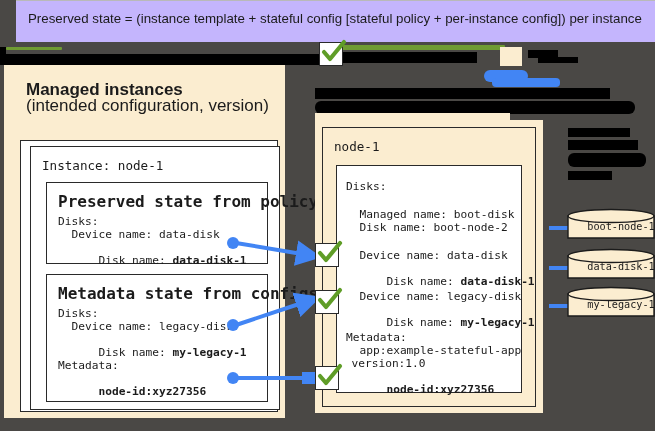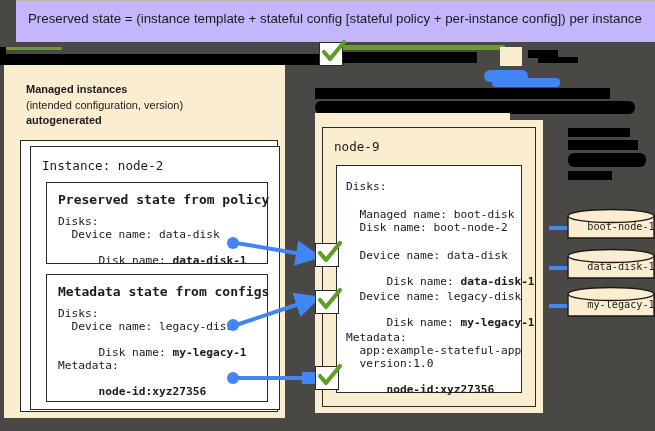--- a/index.html
+++ b/index.html
@@ -38,41 +38,41 @@
     position:absolute;left:315px;top:120px;width:228px;height:293px;
     background:#fbedd0;box-sizing:border-box;
   }
   .panel-right-top{
     position:absolute;left:315px;top:113px;width:195px;height:10px;
     background:#fbedd0;
   }
 
   .panel-title{
     position:absolute;left:26px;top:82px;width:250px;
-    font-size:11px;color:#1b1b1b;line-height:15.5px;
+    font-size:17px;color:#1b1b1b;line-height:15.5px;
   }
   .panel-title .b{font-weight:bold;}
 
   
   .box{position:absolute;box-sizing:border-box;border:1.4px solid #2a2a2a;background:#ffffff;}
 
   .mono{
     font-family:"DejaVu Sans Mono","Liberation Mono",monospace;
     color:#1b1b1b;white-space:pre;
   }
   .mono b{font-weight:bold;}
 
   
   .frame-outer{left:20px;top:140px;width:258px;height:272px;}
   .frame-inner{left:30px;top:146px;width:250px;height:264px;}
   .inst-label{position:absolute;left:42px;top:158px;font-size:12.6px;letter-spacing:0px;}
 
   .ps-policy{left:46px;top:182px;width:222px;height:82px;}
   .ps-configs{left:46px;top:274px;width:222px;height:128px;}
-  .ps-head{position:absolute;font-size:13px;font-weight:bold;}
+  .ps-head{position:absolute;font-size:16px;font-weight:bold;}
   .ps-body{position:absolute;font-size:11.2px;line-height:13.2px;}
 
   
   .node-outer{left:322px;top:127px;width:214px;height:280px;background:#fbedd0;}
   .node-label{position:absolute;left:334px;top:139px;font-size:12.6px;}
   .node-inner{left:336px;top:165px;width:186px;height:228px;}
   .node-body{position:absolute;font-size:11.2px;line-height:13.4px;}
 
   
   .checkbox{
@@ -123,26 +123,25 @@
   <div class="redact" style="left:568px;top:128px;width:62px;height:9px;"></div>
   <div class="redact" style="left:568px;top:140px;width:70px;height:10px;"></div>
   <div class="redact" style="left:568px;top:153px;width:78px;height:14px;border-radius:6px;"></div>
   <div class="redact" style="left:568px;top:171px;width:44px;height:9px;"></div>
 
   <div class="panel-left"></div>
 
   <div class="panel-title">
     <div class="b">Managed instances</div>
     <div>(intended configuration, version)</div>
-    <div class="b">autogenerated</div>
   </div>
 
   <div class="box frame-outer"></div>
   <div class="box frame-inner"></div>
-  <div class="mono inst-label">Instance: node-2</div>
+  <div class="mono inst-label">Instance: node-1</div>
 
   <div class="box ps-policy"></div>
   <div class="mono ps-head" style="left:58px;top:192px;">Preserved state from policy</div>
   <div class="mono ps-body" style="left:58px;top:215px;">Disks:</div>
   <div class="mono ps-body" style="left:58px;top:228px;">  Device name: data-disk</div>
   <div class="mono ps-body" style="left:58px;top:241px;">
     <span>  Disk name: </span><b>data-disk-1</b>
   </div>
 
   <div class="box ps-configs"></div>
@@ -153,40 +152,40 @@
     <span>  Disk name: </span><b>my-legacy-1</b>
   </div>
   <div class="mono ps-body" style="left:58px;top:359px;">Metadata:</div>
   <div class="mono ps-body" style="left:58px;top:372px;">
     <b>  node-id:xyz27356</b>
   </div>
 
   <div class="panel-right-top"></div>
   <div class="panel-right"></div>
   <div class="box node-outer"></div>
-  <div class="mono node-label">node-9</div>
+  <div class="mono node-label">node-1</div>
   <div class="box node-inner"></div>
 
   <div class="mono node-body" style="left:346px;top:180px;">Disks:</div>
   <div class="mono node-body" style="left:346px;top:208px;">  Managed name: boot-disk</div>
   <div class="mono node-body" style="left:346px;top:221px;">  Disk name: boot-node-2</div>
 
   <div class="mono node-body" style="left:346px;top:249px;">  Device name: data-disk</div>
   <div class="mono node-body" style="left:346px;top:262px;">
     <span>  Disk name: </span><b>data-disk-1</b>
   </div>
 
   <div class="mono node-body" style="left:346px;top:290px;">  Device name: legacy-disk</div>
   <div class="mono node-body" style="left:346px;top:303px;">
     <span>  Disk name: </span><b>my-legacy-1</b>
   </div>
 
   <div class="mono node-body" style="left:346px;top:331px;">Metadata:</div>
   <div class="mono node-body" style="left:346px;top:344px;">  app:example-stateful-app</div>
-  <div class="mono node-body" style="left:346px;top:357px;">  version:1.0</div>
+  <div class="mono node-body" style="left:338px;top:357px;">  version:1.0</div>
   <div class="mono node-body" style="left:346px;top:370px;">
     <b>  node-id:xyz27356</b>
   </div>
 
   <svg class="arrowsvg" viewBox="0 0 655 431">
     <defs>
       <marker id="ah" markerWidth="7" markerHeight="7" refX="1.5" refY="3.2" orient="auto">
         <path d="M0,0 L6.5,3.2 L0,6.4 Z" fill="#4285f4"></path>
       </marker>
     </defs>

